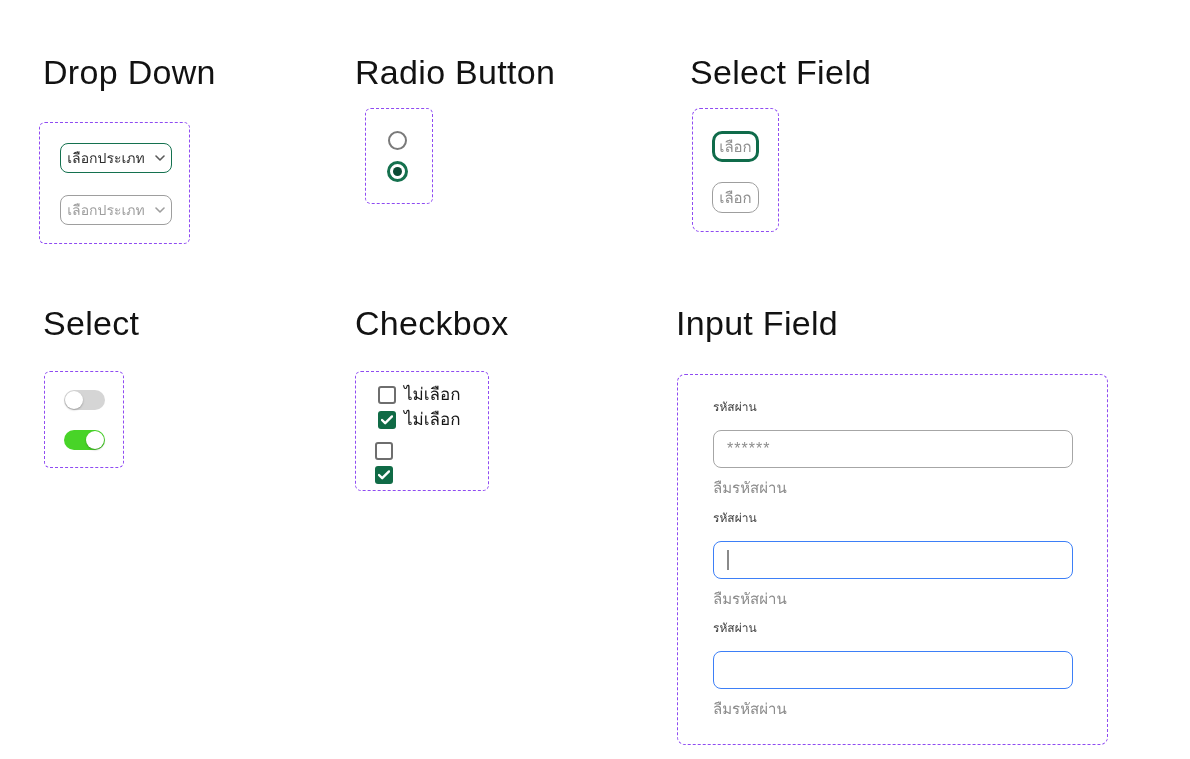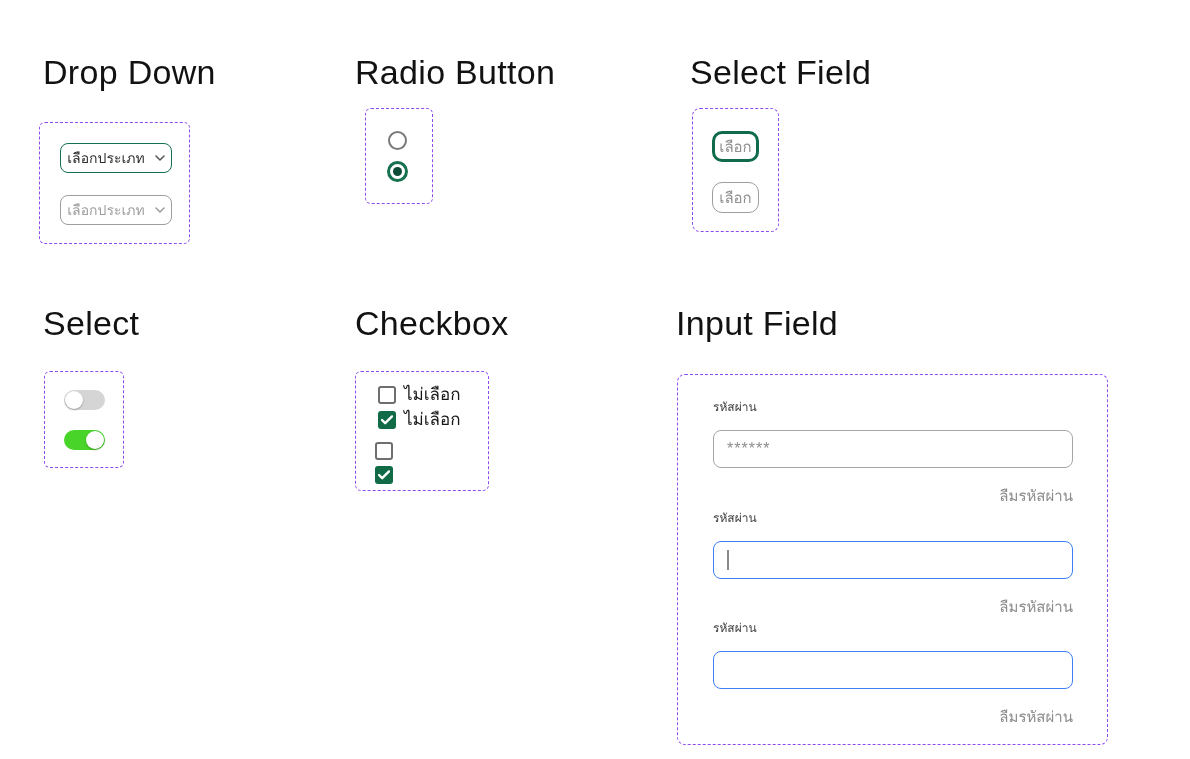--- a/index.html
+++ b/index.html
@@ -74,21 +74,21 @@
   .ig.g1 { top:22px; }  .ig.g2 { top:133px; }  .ig.g3 { top:243px; }
   .ig-label { font-size:12px; color:#404040; line-height:20px; margin-bottom:13px; }
   .ig-input-wrap { position:relative; width:360px; height:38px; }
   .ig input { width:360px; height:38px; border-radius:8px; background:#fff; outline:none;
               padding:0 13px; font-size:16px; color:#333;
               font-family:"Liberation Sans","DejaVu Sans",sans-serif; }
   .ig input::placeholder { color:#8D8D8D; letter-spacing:1px; }
   .ig.g1 input { border:1px solid #A6A6A6; }
   .ig.g2 input, .ig.g3 input { border:1.5px solid #3D7FF7; }
   .caret { position:absolute; left:14px; top:9px; width:2px; height:20px; background:#8A8A8A; }
-  .ig-link { margin-top:20px; text-align:right; font-size:15px; color:#8C8C8C;
+  .ig-link { margin-top:12px; text-align:left; font-size:15px; color:#8C8C8C;
              line-height:16px; cursor:pointer; }
 </style>
 </head>
 <body>
 
 <div class="canvas">
 
   <div class="heading" id="h-dropdown">Drop Down</div>
   <div class="heading" id="h-radio">Radio Button</div>
   <div class="heading" id="h-select">Select Field</div>

